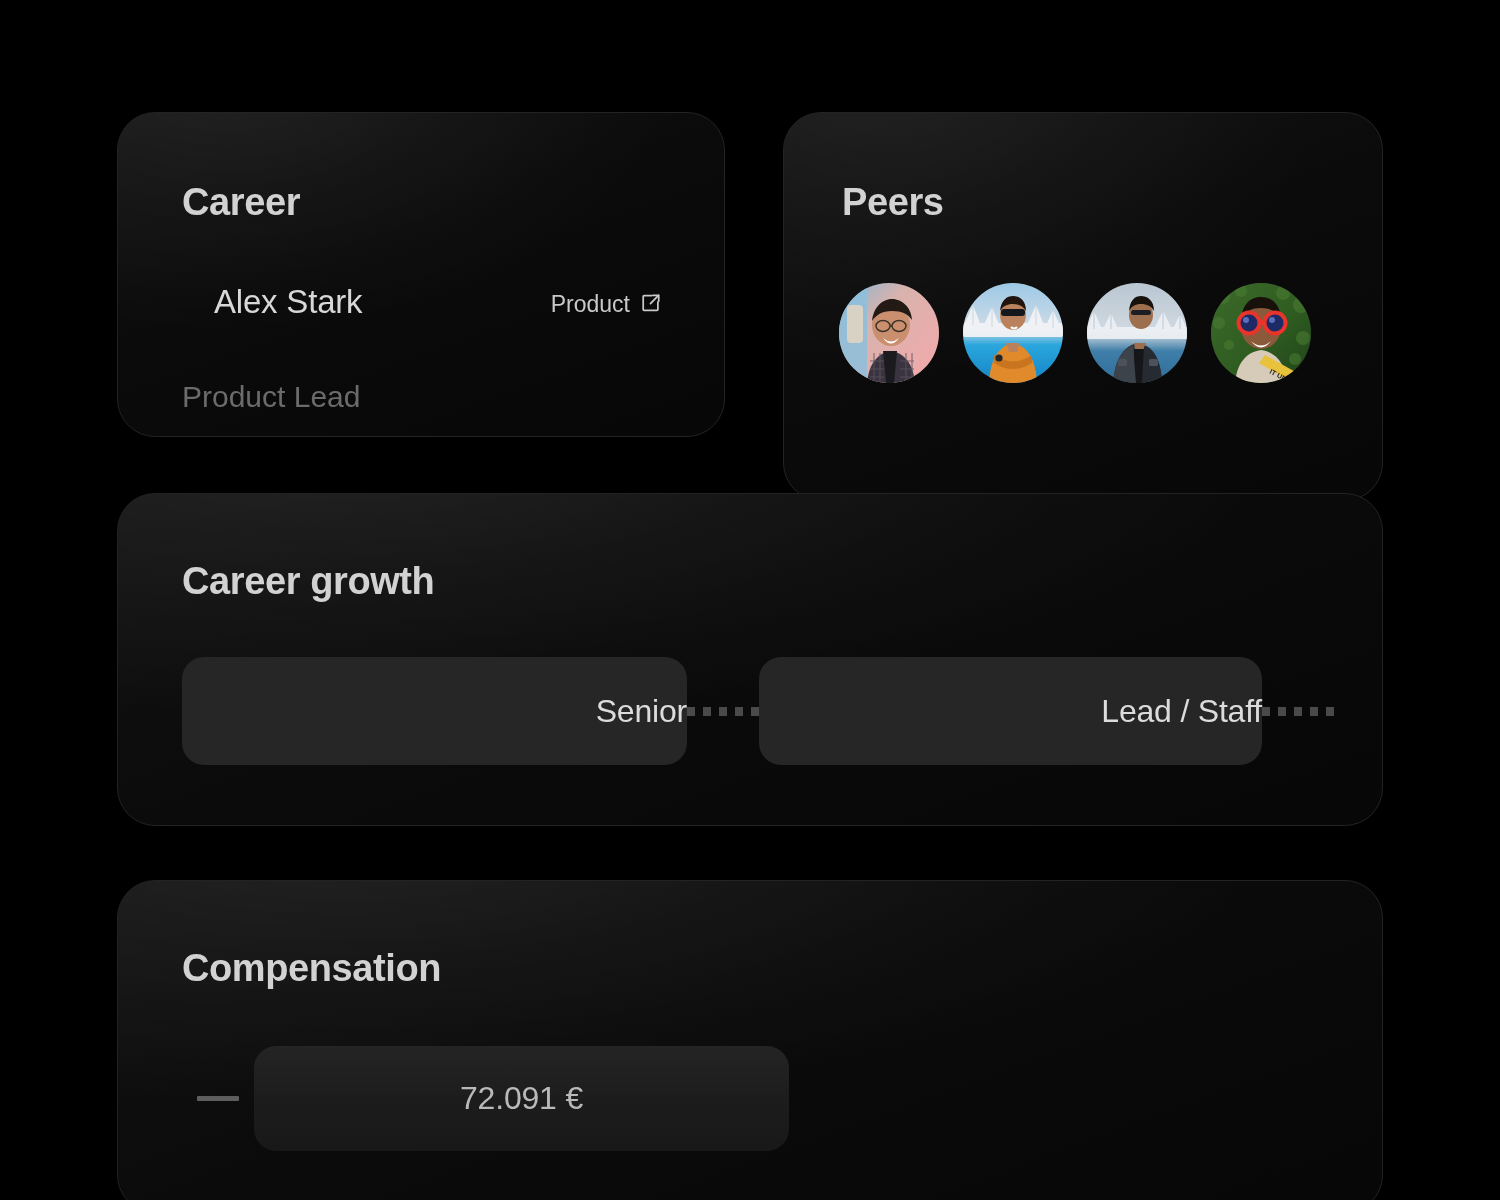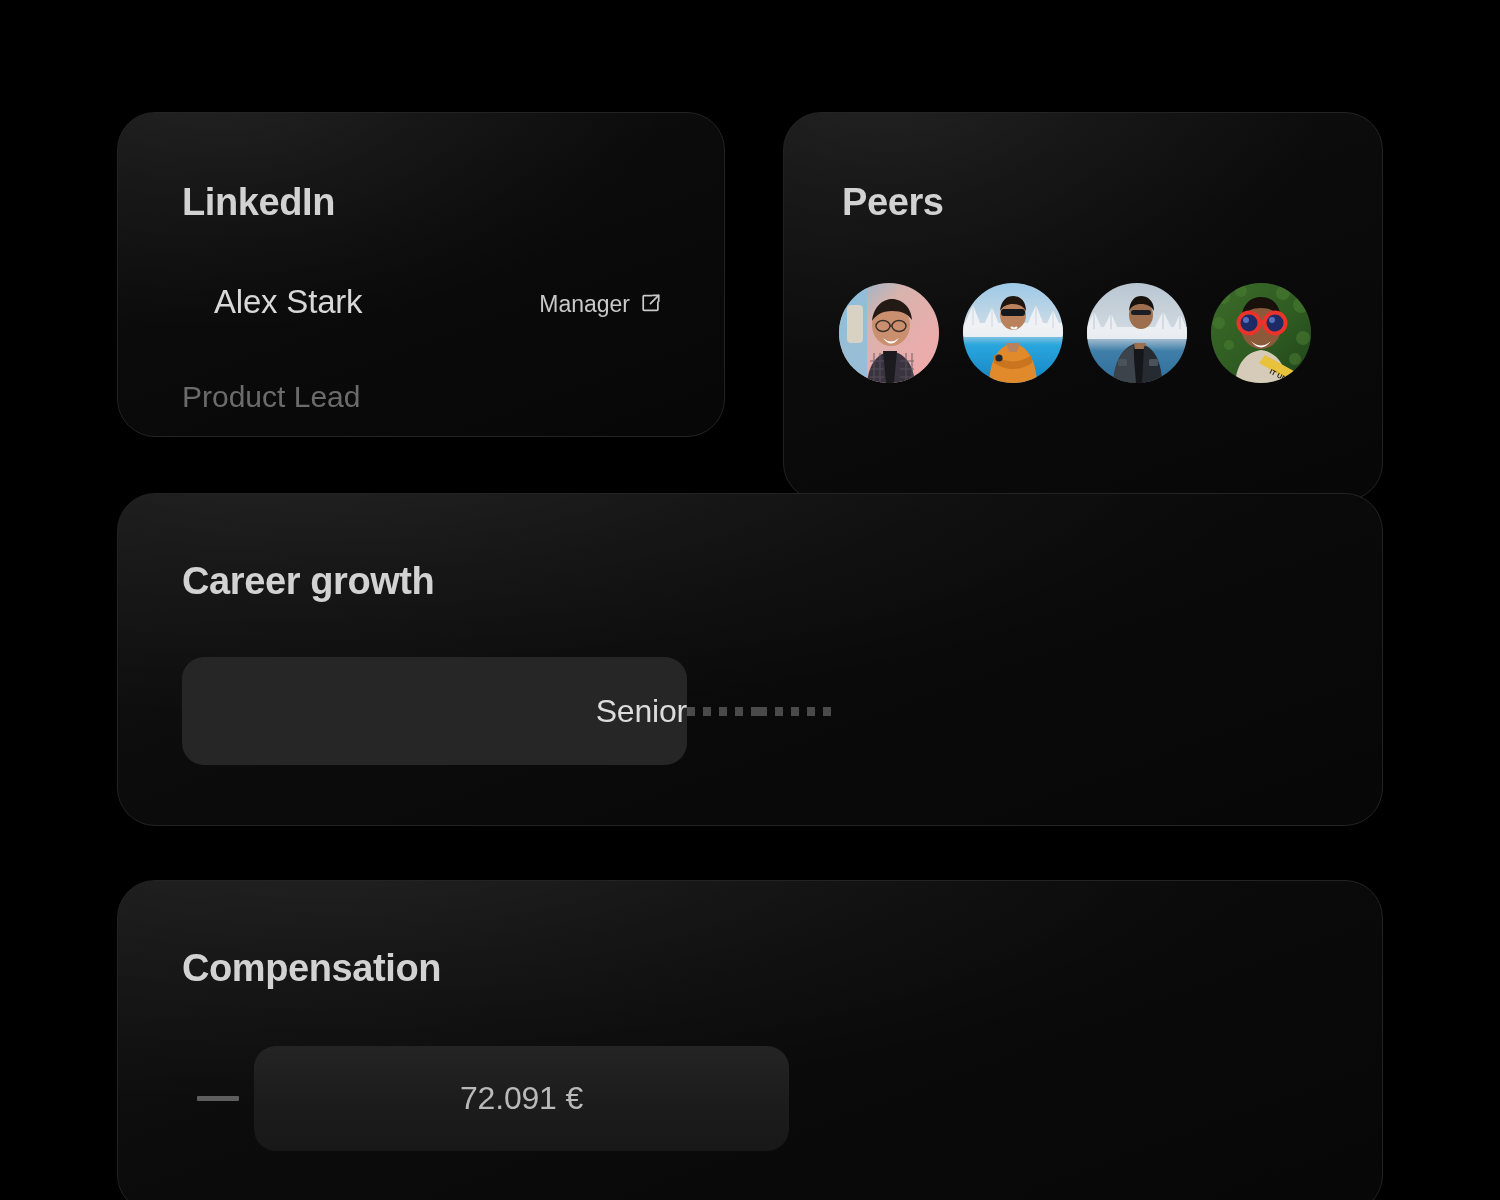--- a/index.html
+++ b/index.html
@@ -233,27 +233,27 @@
     background: #5e5e5e;
     border-radius: 1px;
   }
 </style>
 </head>
 <body>
 
 <div class="screen">
 
   <section class="card" id="manager-card">
-    <h2 class="card-title">LinkedIn</h2>
+    <h2 class="card-title">Career</h2>
 
     <div class="manager-row">
       <span class="manager-name">Alex Stark</span>
 
       <a class="linkedin-link">
-        <span class="linkedin-label">Manager</span>
+        <span class="linkedin-label">Product</span>
         <span class="ext-icon">
           <svg width="22" height="22" viewBox="0 0 24 24" fill="none" stroke="#c9c9c9" stroke-width="1.9" stroke-linecap="round" stroke-linejoin="round">
             <path d="M12.5 4H4.5a1 1 0 0 0-1 1v14a1 1 0 0 0 1 1h14a1 1 0 0 0 1-1v-8"></path>
             <path d="M14 3.6h6.4V10"></path>
             <path d="M20.2 3.8 11.4 12.6"></path>
           </svg>
         </span>
       </a>
     </div>
 
@@ -408,20 +408,23 @@
       </div>
 
       <div class="dots">
         <i></i>
           <i></i>
           <i></i>
           <i></i>
           <i></i>
       </div>
 
+      <div class="stage" id="stage-1">
+        <span class="stage-label">Lead / Staff</span>
+      </div>
 
       <div class="dots">
         <i></i>
           <i></i>
           <i></i>
           <i></i>
           <i></i>
       </div>
     </div>
   </section>

